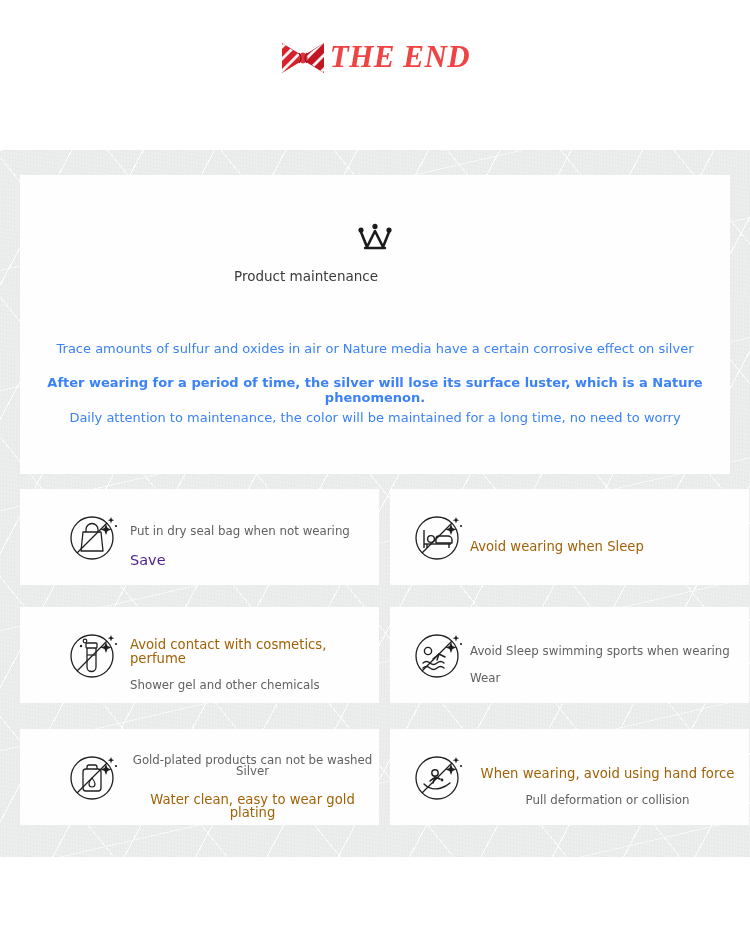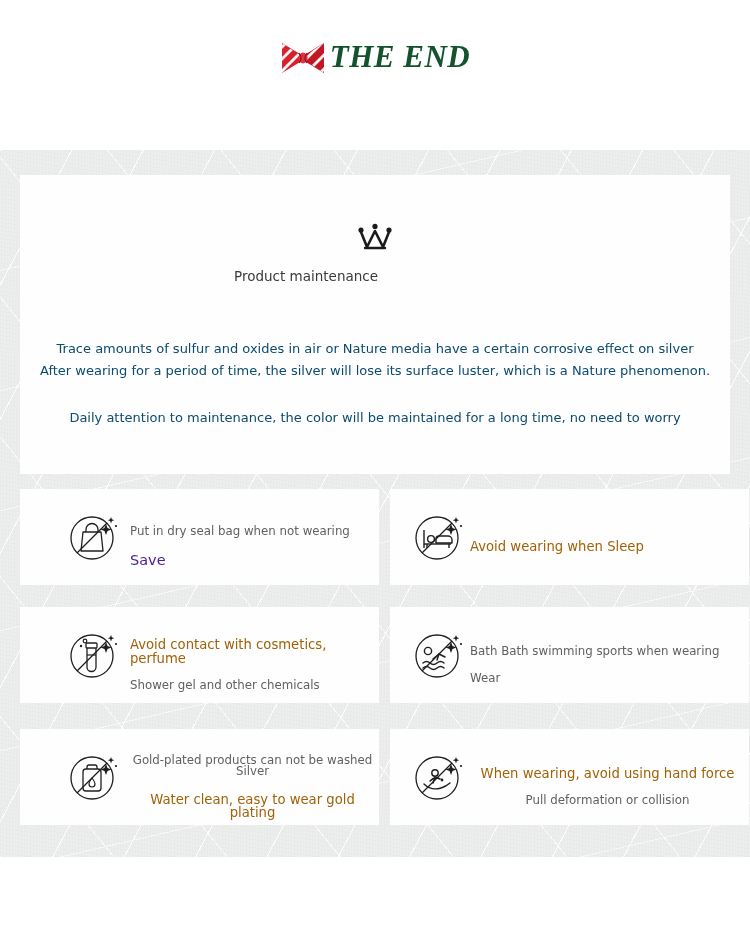--- a/index.html
+++ b/index.html
@@ -12,21 +12,21 @@
 
   
   .header{
     position:absolute;left:0;top:0;width:750px;height:150px;background:#fff;
     display:flex;align-items:center;justify-content:center;
   }
   .header-inner{display:flex;align-items:center;transform:translateY(-18px);}
   .bowtie{width:46px;height:40px;margin-right:4px;display:block;}
   .the-end{
     font-family:"Liberation Serif","DejaVu Serif",serif;
-    font-style:italic;font-weight:700;font-size:31px;color:#14532d;
+    font-style:italic;font-weight:700;font-size:31px;color:#ef4444;
     letter-spacing:.5px;white-space:nowrap;
   }
 
   
   .texture{
     position:absolute;left:0;top:150px;width:750px;height:707px;
     background:
       repeating-linear-gradient(118deg, rgba(255,255,255,.9) 0 1px, rgba(0,0,0,0) 1px 63px),
       repeating-linear-gradient(51deg, rgba(255,255,255,.75) 0 1px, rgba(0,0,0,0) 1px 88px),
       repeating-linear-gradient(167deg, rgba(255,255,255,.6) 0 1px, rgba(0,0,0,0) 1px 117px),
@@ -38,23 +38,23 @@
   
   .panel{position:absolute;background:#fefefe;}
 
   .top-card{left:20px;top:175px;width:710px;height:299px;}
   .crown-wrap{position:absolute;left:0;top:48px;width:710px;text-align:center;}
   .crown{width:40px;height:32px;display:inline-block;}
   .maint-title{
     position:absolute;left:0;top:93px;width:572px;text-align:center;
     font-size:13.5px;color:#3a3a3a;
   }
-  .para{position:absolute;left:0;width:710px;text-align:center;color:#0c4a6e;font-size:13px;}
+  .para{position:absolute;left:0;width:710px;text-align:center;color:#3b82f6;font-size:13px;}
   .para.p1{top:166px;}
-  .para.p2{top:188px;}
+  .para.p2{top:200px;font-weight:bold;}
   .para.p3{top:235px;}
 
   .grid-card{width:359px;height:96px;}
   .gc-left{left:20px;}
   .gc-right{left:390px;}
   .gr-1{top:489px;}
   .gr-2{top:607px;}
   .gr-3{top:729px;text-align:center;}
 
   .ic{position:absolute;left:48px;top:22px;width:52px;height:52px;}
@@ -185,21 +185,21 @@
     <path d="M20 30 l6 -5 6 3" fill="none" stroke="#1f1f1f" stroke-width="1.5" stroke-linecap="round" stroke-linejoin="round"></path>
     <path d="M26 25 l-2 6" fill="none" stroke="#1f1f1f" stroke-width="1.5" stroke-linecap="round"></path>
     <path d="M10 34 q3.5 -3 7 0 t7 0 t7 0" fill="none" stroke="#1f1f1f" stroke-width="1.4" stroke-linecap="round"></path>
     <path d="M10 39 q3.5 -3 7 0 t7 0 t7 0" fill="none" stroke="#1f1f1f" stroke-width="1.4" stroke-linecap="round"></path>
     <line x1="9" y1="42" x2="39" y2="12" stroke="#1f1f1f" stroke-width="1.3"></line>
     <path d="M38 13 l1.5 4 4 1.5 -4 1.5 -1.5 4 -1.5 -4 -4 -1.5 4 -1.5 Z" fill="#1f1f1f"></path>
     <path d="M43 6 l.9 2.3 2.3 .9 -2.3 .9 -.9 2.3 -.9 -2.3 -2.3 -.9 2.3 -.9 Z" fill="#1f1f1f"></path>
     <circle cx="48" cy="15" r="1.1" fill="#1f1f1f"></circle>
   </svg>
   <div class="txt">
-    <div class="line small">Bath Bath swimming sports when wearing</div>
+    <div class="line small">Avoid Sleep swimming sports when wearing</div>
     <div class="ln-gap"></div>
     <div class="line small">Wear</div>
   </div>
 </div>
 
 <div class="panel grid-card gc-left gr-3">
   <svg class="ic" viewBox="0 0 52 52">
     <circle cx="24" cy="27" r="21" fill="none" stroke="#1f1f1f" stroke-width="1.3"></circle>
     <path d="M19 18 v-2 a2 2 0 0 1 2 -2 h6 a2 2 0 0 1 2 2 v2" fill="none" stroke="#1f1f1f" stroke-width="1.3"></path>
     <rect x="15" y="18" width="18" height="22" rx="3" fill="none" stroke="#1f1f1f" stroke-width="1.3"></rect>

